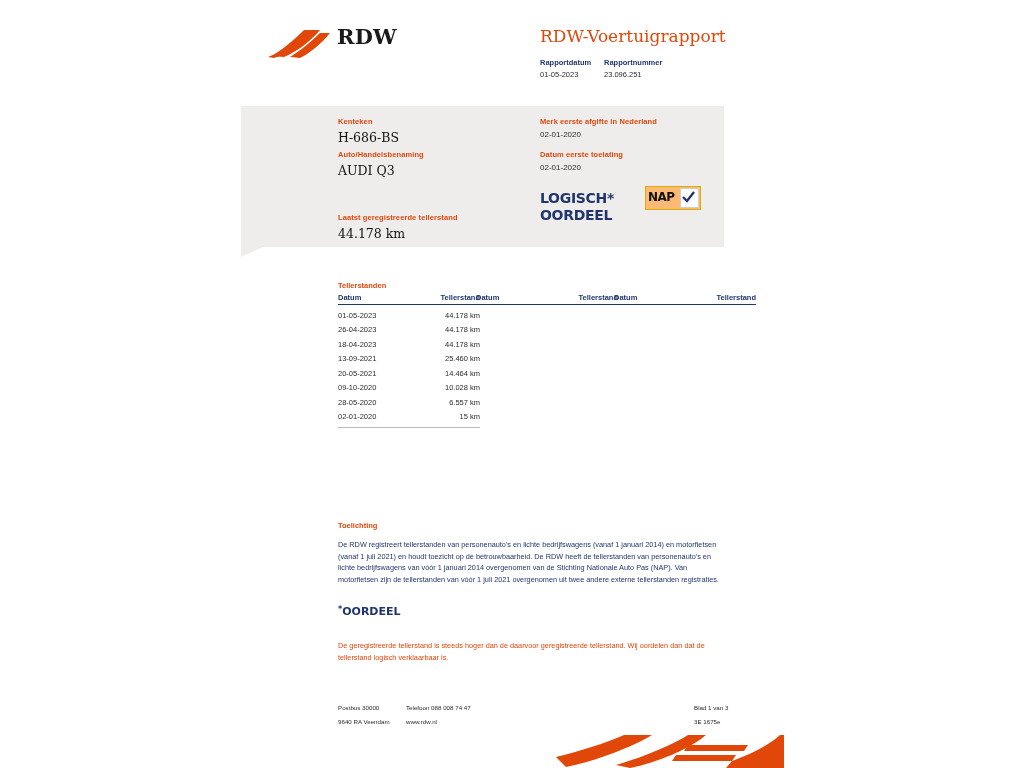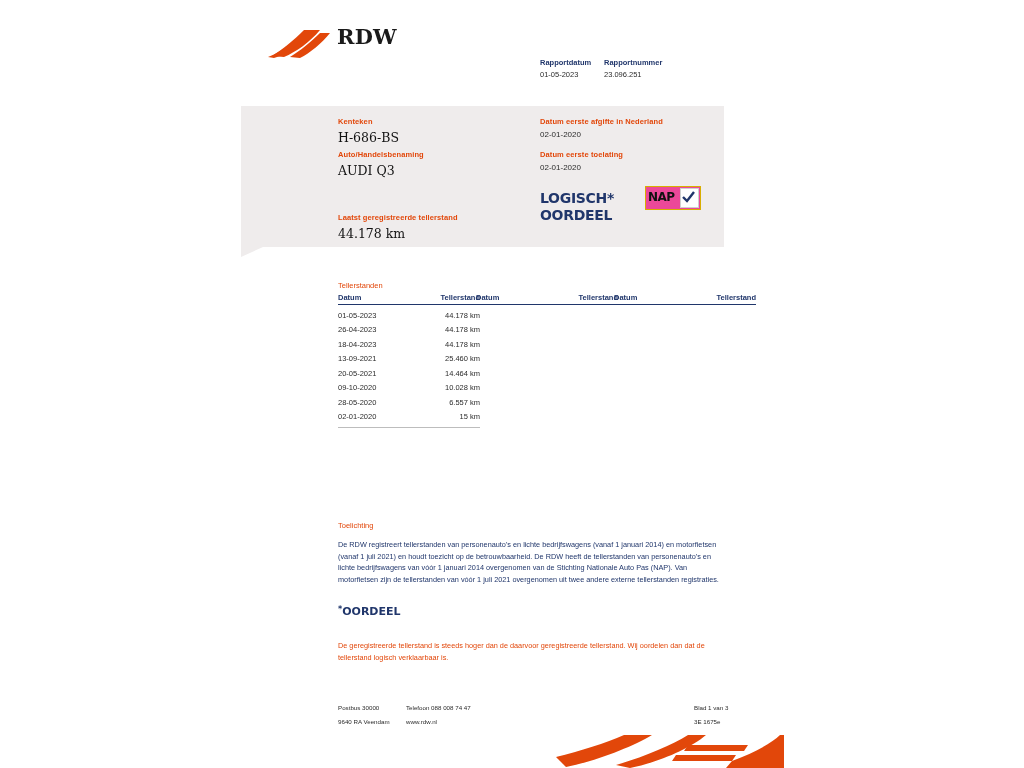--- a/index.html
+++ b/index.html
@@ -119,21 +119,21 @@
     line-height: 17px;
     letter-spacing: -0.3px;
   }
 
   .nap-badge {
     position: absolute;
     left: 645px;
     top: 186px;
     width: 54px;
     height: 22px;
-    background: #ec4899;
+    background: #fdba74;
     border: 1px solid #d8ae00;
   }
   .nap-badge .nap-text {
     position: absolute;
     left: 2px;
     top: 3px;
     font-family: "DejaVu Sans", sans-serif;
     font-weight: bold;
     font-size: 12px;
     color: #111111;
@@ -146,21 +146,21 @@
     width: 17px;
     height: 18px;
     background: #ffffff;
     border: 1px solid #cfcfcf;
   }
 
   
   .section-title {
     position: absolute;
     font-size: 7.5px;
-    font-weight: normal;
+    font-weight: bold;
     color: #e2470a;
   }
   #title-tellerstanden { left: 338px; top: 281px; }
 
   .tbl {
     position: absolute;
     top: 293px;
     font-size: 7.5px;
     color: #2b2b2b;
   }
@@ -249,41 +249,42 @@
 <div class="page">
 
   <div class="rdw-logo-mark">
     <svg width="64" height="34" viewBox="0 0 64 34">
       <path d="M4 30 C14 24 26 14 36 4 L52 4 C42 16 28 26 16 31 Z" fill="#e2470a"></path>
       <path d="M22 31 C32 25 44 15 52 7 L62 7 C54 17 42 27 32 32 Z" fill="#e2470a"></path>
       <path d="M0 31 C8 28 16 23 22 18 L30 18 C24 25 14 30 6 32 Z" fill="#e2470a"></path>
     </svg>
   </div>
   <div class="rdw-logo-text">RDW</div>
+  <div class="report-title">RDW-Voertuigrapport</div>
 
   <div class="meta" id="meta-date">
     <span>Rapportdatum</span>
     <span class="v">01-05-2023</span>
   </div>
   <div class="meta" id="meta-number">
     <span>Rapportnummer</span>
     <span class="v">23.096.251</span>
   </div>
 
   <div class="panel"></div>
   <div class="panel-notch"></div>
 
   <div class="lbl" id="lbl-kenteken">Kenteken</div>
   <div class="val" id="val-kenteken">H-686-BS</div>
   <div class="lbl" id="lbl-merk">Auto/Handelsbenaming</div>
   <div class="val" id="val-merk">AUDI Q3</div>
   <div class="lbl" id="lbl-teller">Laatst geregistreerde tellerstand</div>
   <div class="val" id="val-teller">44.178 km</div>
 
-  <div class="lbl" id="lbl-afgifte">Datum eerste afgifte in Nederland</div>
+  <div class="lbl" id="lbl-afgifte">Merk eerste afgifte in Nederland</div>
   <div class="val" id="val-afgifte">02-01-2020</div>
   <div class="lbl" id="lbl-toelating">Datum eerste toelating</div>
   <div class="val" id="val-toelating">02-01-2020</div>
 
   <div class="verdict">
     <div>LOGISCH*</div>
     <div>OORDEEL</div>
   </div>
 
   <div class="nap-badge">

